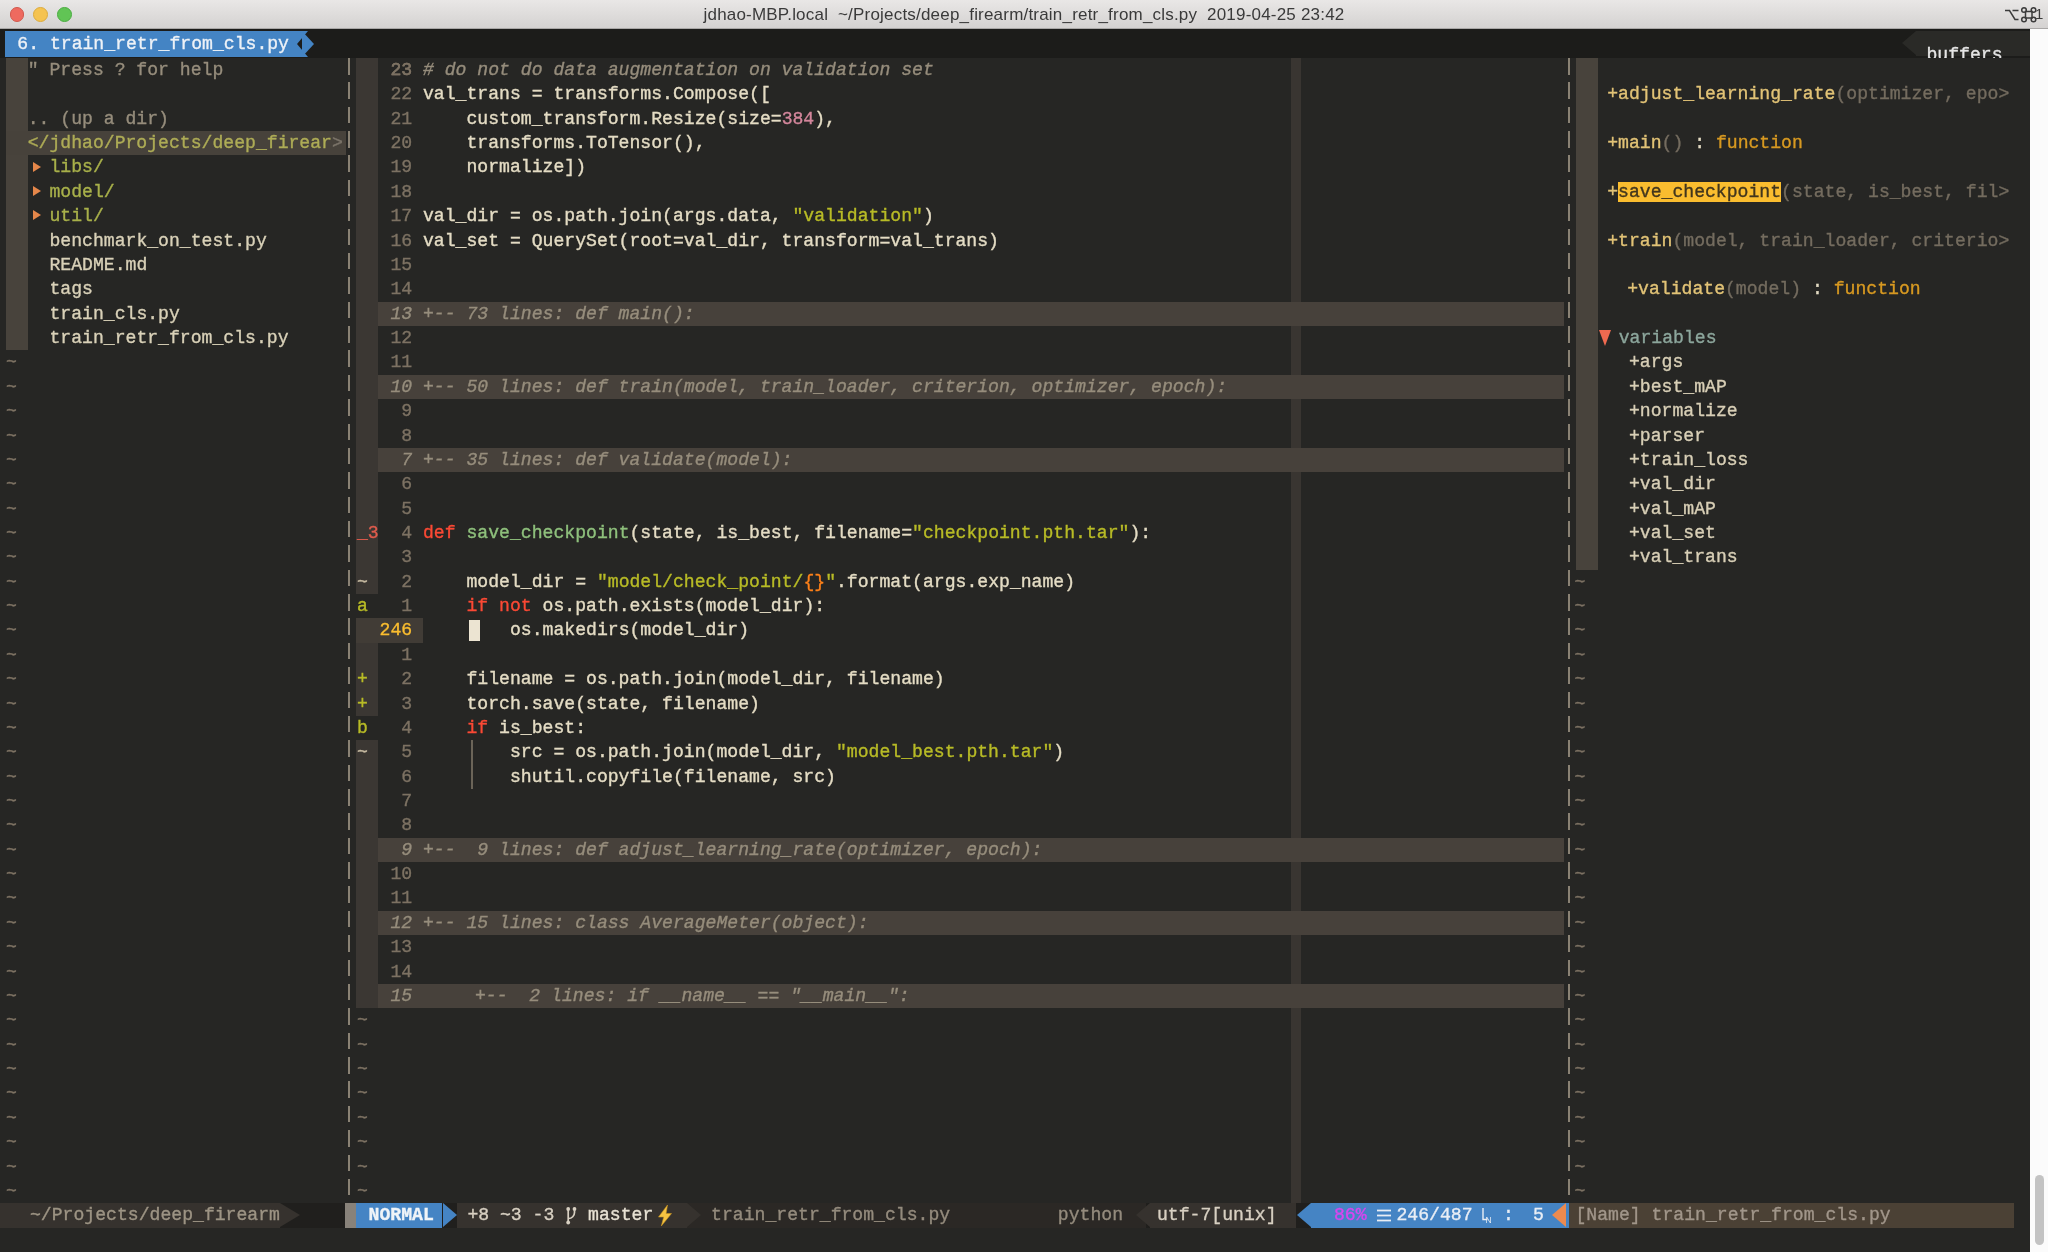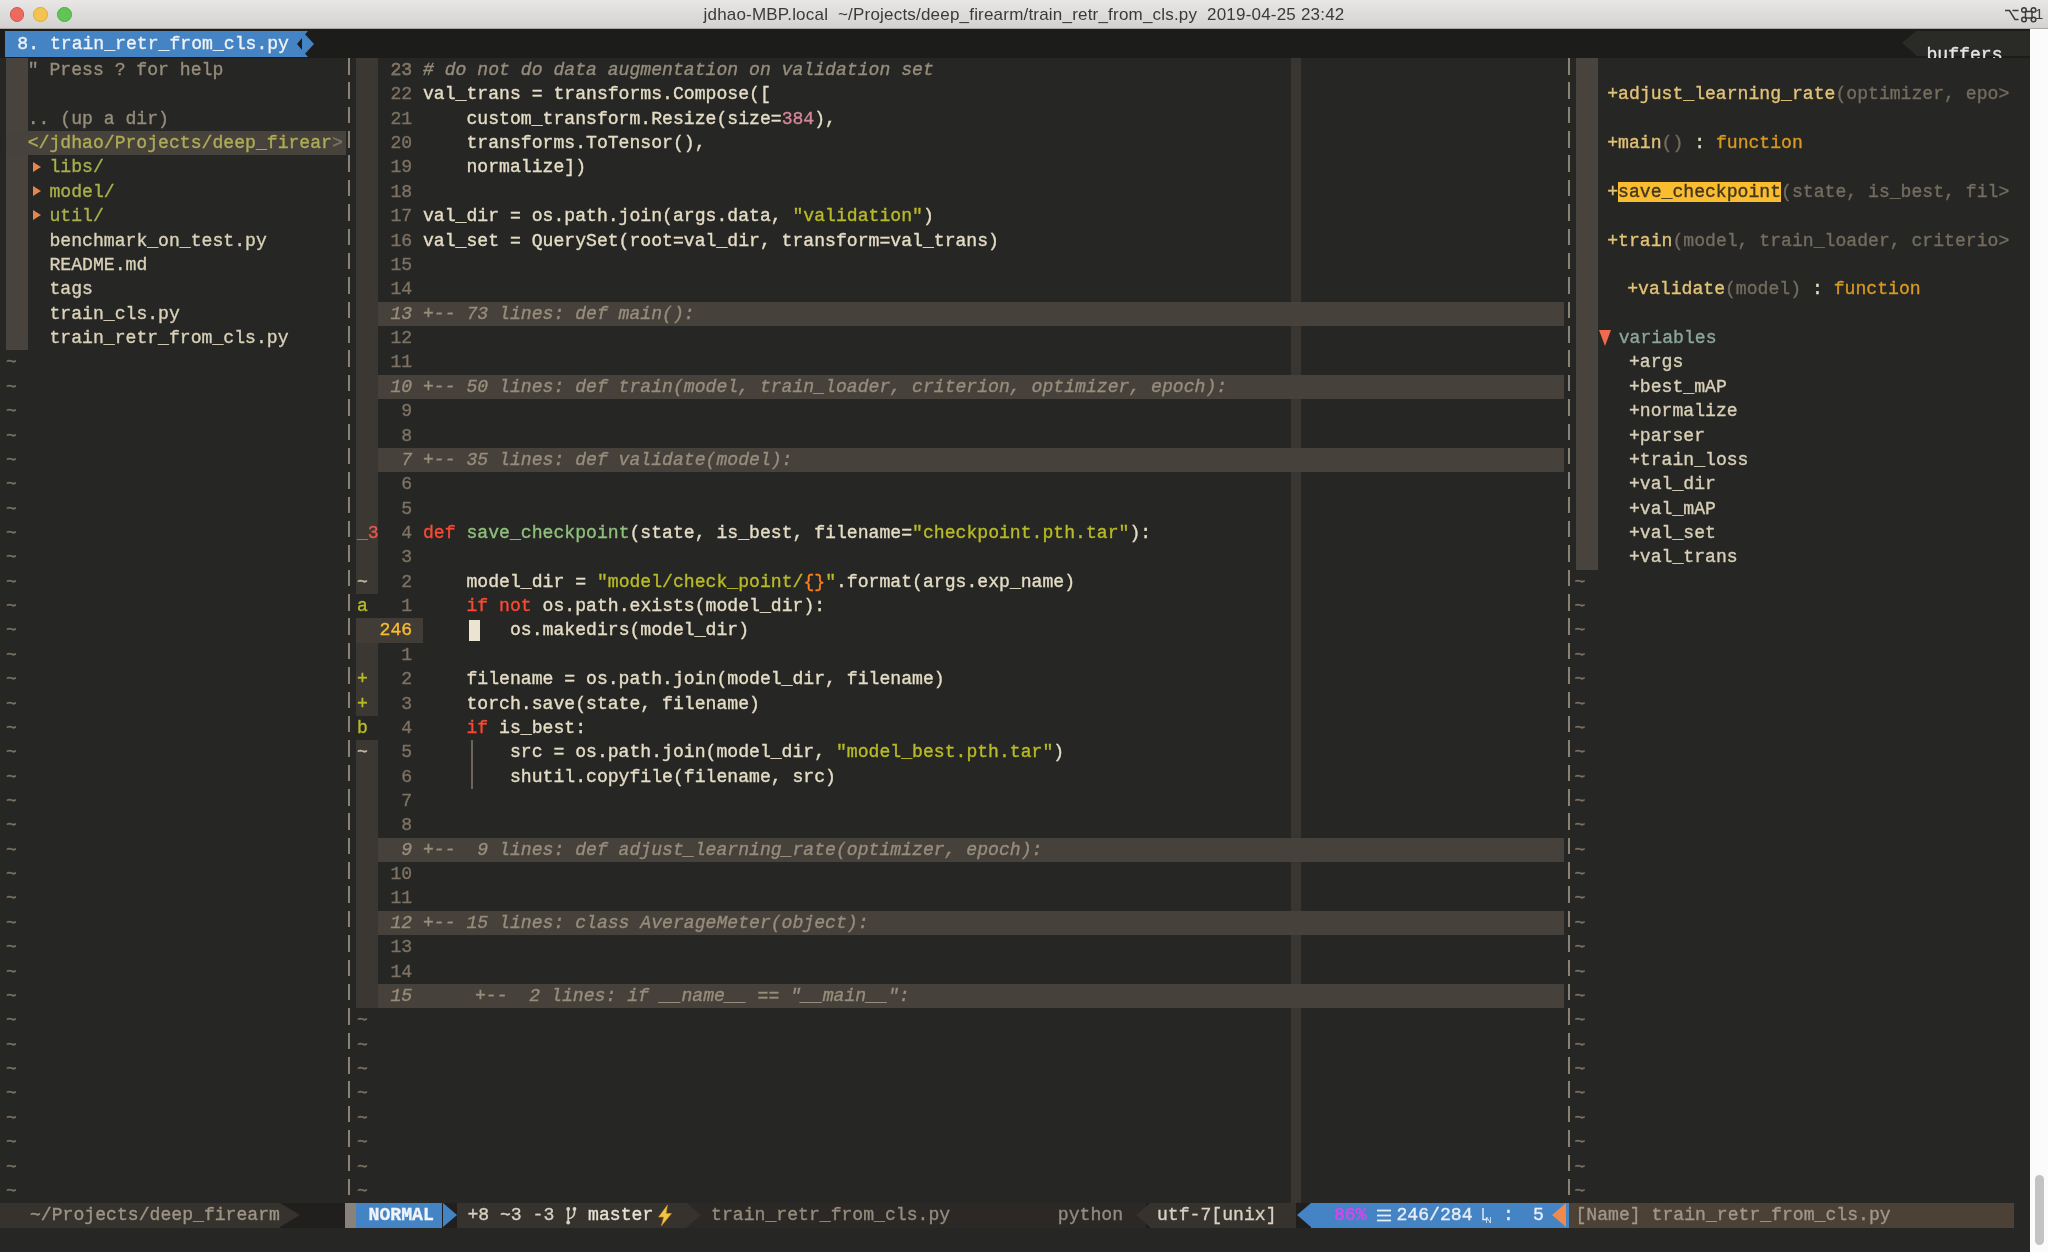--- a/index.html
+++ b/index.html
@@ -26,21 +26,21 @@
           <circle cx="29.5" cy="4" r="2.3"></circle>
 <circle cx="20" cy="13.5" r="2.3"></circle>
           <circle cx="29.5" cy="13.5" r="2.3"></circle>
 </g>
       </svg></div>
 <div class="abs" style="left:2035px;top:4px;width:12px;height:20px;font:15px/20px 'Liberation Sans',sans-serif;color:#3b3b3b;">1</div>
 <div class="abs" style="left:0.00px;top:29.00px;width:2048.00px;height:29.00px;background:#1c1c1a;"></div>
 <div class="abs" style="left:5px;top:31px;width:292px;height:26px;background:#4484c4;"></div>
 <div class="abs" style="left:297px;top:31px;width:0;height:0;border-top:13px solid #4484c4;border-bottom:13px solid #4484c4;border-right:11px solid transparent;"></div>
 <div class="abs" style="left:302px;top:31px;width:0;height:0;border-top:13px solid transparent;border-bottom:13px solid transparent;border-left:12px solid #4484c4;"></div>
-<div class="r" style="left:17.3px;top:31px;line-height:26px;color:#eef2f7;">8. train_retr_from_cls.py</div>
+<div class="r" style="left:17.3px;top:31px;line-height:26px;color:#eef2f7;">6. train_retr_from_cls.py</div>
 <div class="abs" style="left:1916px;top:30.5px;width:120.5px;height:25px;background:#2a2a27;"></div>
 <div class="abs" style="left:1902px;top:30.5px;width:0;height:0;border-top:12.5px solid transparent;border-bottom:12.5px solid transparent;border-right:14px solid #2a2a27;"></div>
 <div class="r" style="left:1926.5px;top:43px;line-height:25px;color:#e5e5e5;">buffers</div>
 <div class="abs" style="left:0.00px;top:58.00px;width:2048.00px;height:1194.00px;background:#262624;"></div>
 <div class="abs" style="left:6.00px;top:58.00px;width:22.00px;height:292.41px;background:#48433c;"></div>
 <div class="abs" style="left:6.00px;top:131.10px;width:339.60px;height:24.37px;background:#47423b;"></div>
 <div class="r " style="left:27.70px;top:58.00px;"><span style="color:#968d7c">"&nbsp;Press&nbsp;?&nbsp;for&nbsp;help</span></div>
 <div class="r " style="left:27.70px;top:106.73px;"><span style="color:#968d7c">..&nbsp;(up&nbsp;a&nbsp;dir)</span></div>
 <div class="r " style="left:27.70px;top:131.10px;"><span style="color:#aeac56">&lt;/jdhao/Projects/deep_firear</span><span style="color:#7c756a">&gt;</span></div>
 <div class="abs" style="left:32.70px;top:161.67px;width:0;height:0;border-top:5.5px solid transparent;border-bottom:5.5px solid transparent;border-left:8.5px solid #e5874a;"></div>
@@ -264,21 +264,21 @@
 <div class="abs" style="left:1569.00px;top:1203.26px;width:445.00px;height:24.37px;background:#4b4135;"></div>
 <div class="r " style="left:1334.00px;top:1203.26px;"><span style="color:#d946ef">86%</span></div>
 <div class="abs" style="left:1377px;top:1208.76px;width:14px;height:13px;">
 <svg width="14" height="13" viewBox="0 0 14 13">
         <g stroke="#e9eef5" stroke-width="1.8">
           <line x1="0" y1="1.5" x2="14" y2="1.5"></line>
           <line x1="0" y1="6.5" x2="14" y2="6.5"></line>
           <line x1="0" y1="11.5" x2="14" y2="11.5"></line>
         </g>
       </svg></div>
-<div class="r " style="left:1396.50px;top:1203.26px;"><span style="color:#e9eef5">246/284</span></div>
+<div class="r " style="left:1396.50px;top:1203.26px;"><span style="color:#e9eef5">246/487</span></div>
 <div class="abs" style="left:1480.5px;top:1206.76px;width:11px;height:17px;">
 <svg width="11" height="17" viewBox="0 0 11 17">
         <g stroke="#e9eef5" stroke-width="1.4" fill="none">
           <path d="M2 1 v11.5 h4.5"></path>
         </g>
 <text x="4.6" y="16.3" font-family="Liberation Sans" font-size="8.5" fill="#e9eef5">N</text>
       </svg></div>
 <div class="r " style="left:1503.00px;top:1203.26px;"><span style="color:#e9eef5">:</span></div>
 <div class="r " style="left:1533.00px;top:1203.26px;"><span style="color:#e9eef5">5</span></div>
 <div class="r " style="left:1575.50px;top:1203.26px;"><span style="color:#a1968a">[Name]&nbsp;train_retr_from_cls.py</span></div>

